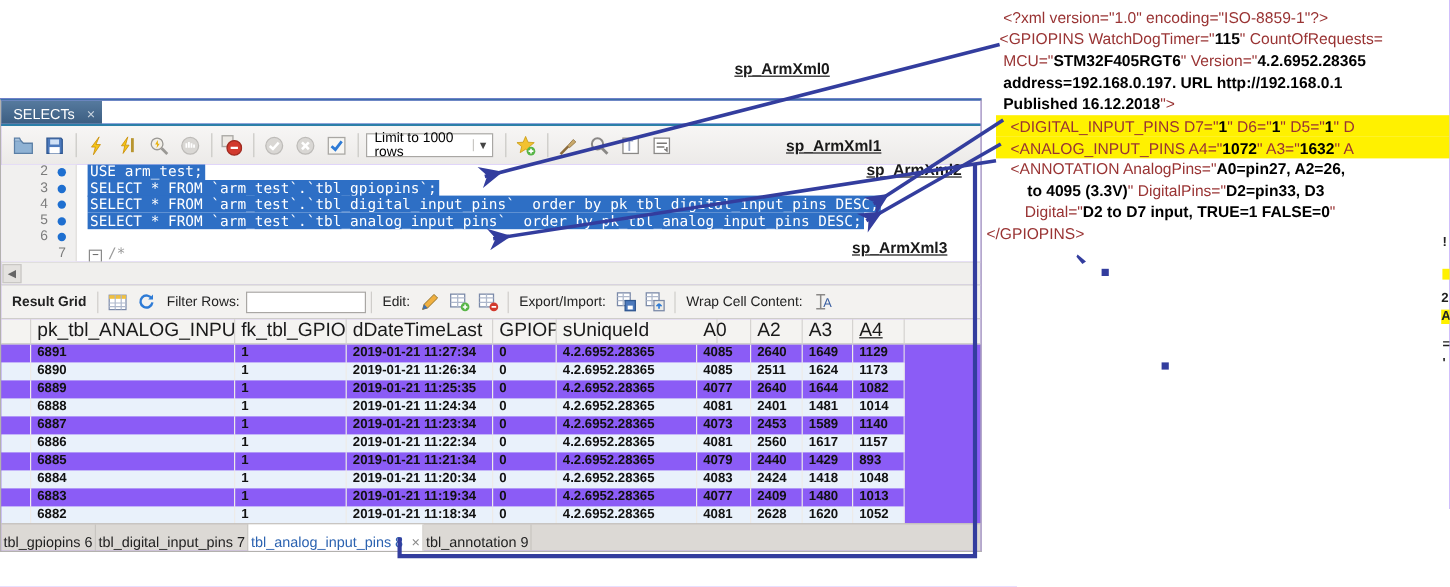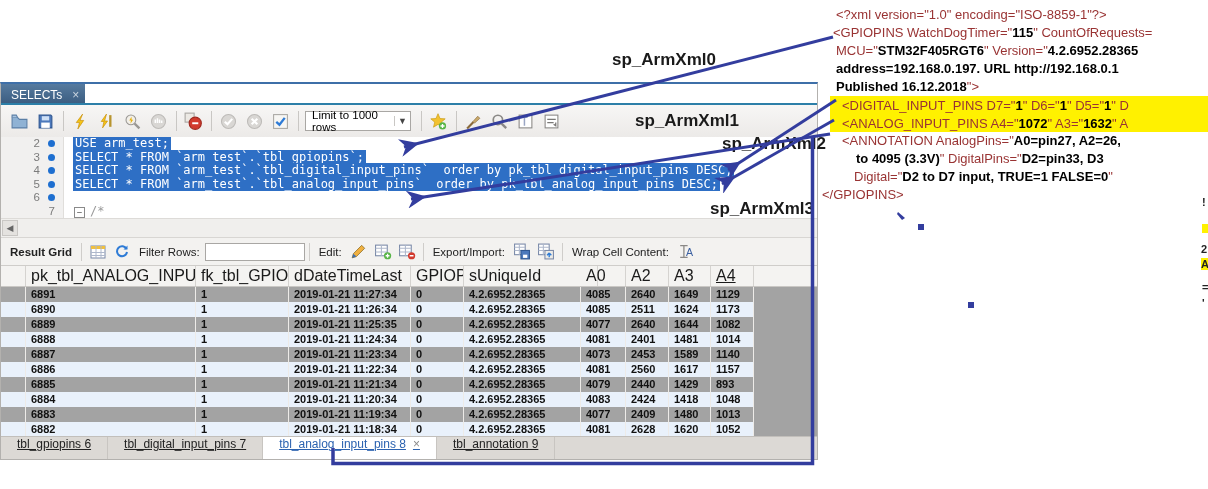--- a/index.html
+++ b/index.html
@@ -1,20 +1,20 @@
 <!DOCTYPE html>
 <html><head>
 <meta charset="utf-8">
 <style>
   html,body{margin:0;padding:0;}
   body{position:relative;width:1208px;height:489px;overflow:hidden;background:#fff;
        font-family:"Liberation Sans",sans-serif;-webkit-font-smoothing:antialiased;}
 
   
-  .wb{position:absolute;left:0;top:82px;width:818px;height:378px;background:#a3a3a3;
+  .wb{position:absolute;left:0;top:82px;width:818px;height:378px;background:#8b5cf6;
       border:1px solid #B3B1AE;border-top:2px solid #3E6FA8;box-sizing:border-box;}
 
   
   .tabbar{height:19px;background:#fff;display:flex;}
   .edtab{background:linear-gradient(#567A9E,#3C5E82);color:#fff;font-size:12px;
          padding:2px 6px 0 10px;display:flex;gap:10px;align-items:center;height:19px;box-sizing:border-box;}
   .edtab .x{color:#C9D4DF;font-size:12px;line-height:12px;}
 
   
   .tbar{height:34px;background:linear-gradient(#F7F6F5,#ECEAE8);border-top:2px solid #2C7FA8;
@@ -64,33 +64,33 @@
   .w0{width:25px;} .w1{width:170px;} .w2{width:93px;} .w3{width:122px;} .w4{width:53px;}
   .w5{width:117px;} .w6{width:45px;} .w7{width:43px;} .w8{width:42px;} .w9{width:43px;}
   .ghead .c0{left:0;width:25px;} .ghead .c1{left:25px;width:170px;} .ghead .c2{left:195px;width:93px;}
   .ghead .c3{left:288px;width:122px;} .ghead .c4{left:410px;width:53px;} .ghead .c5{left:463px;width:134px;}
   .ghead .c6{left:580px;width:45px;} .ghead .c7{left:625px;width:43px;} .ghead .c8{left:668px;width:42px;}
   .ghead .c9{left:710px;width:43px;text-decoration:underline;}
 
   
   .btabs{position:absolute;left:0;bottom:0;width:100%;height:23px;background:#DCD9D5;border-top:1px solid #C2BFBB;
          display:flex;align-items:stretch;font-size:12px;box-sizing:border-box;}
-  .btab{display:flex;align-items:flex-start;gap:7px;padding:0 16px;border-right:1px solid #C8C5C1;color:#222;text-decoration:underline;}
+  .btab{display:flex;align-items:flex-end;gap:7px;padding:0 2px;border-right:1px solid #C8C5C1;color:#222;}
   .btab.active{background:#fff;color:#2B62B0;}
   .btab .tclose{color:#8A8A8A;font-size:12px;}
 
   
   .xmlpane{position:absolute;left:820px;top:6px;width:388px;font-size:13px;line-height:18px;}
   .xline{white-space:nowrap;box-sizing:border-box;}
   .xline.hl{background:#FFF100;margin-left:10px;padding-top:1px;height:18px;}
   .xline .m{color:#993333;}
   .xline .b{color:#000;font-weight:bold;}
 
   
-  .splabel{position:absolute;font-size:17px;font-weight:bold;color:#1a1a1a;white-space:nowrap;}
+  .splabel{position:absolute;font-size:13px;font-weight:bold;color:#1a1a1a;white-space:nowrap;text-decoration:underline;}
 
   
   .frag{position:absolute;font-size:11px;font-weight:bold;color:#222;}
   .fragyellow{position:absolute;width:7px;height:9px;background:#FFF100;}
 
   
   .overlay{position:absolute;left:0;top:0;width:1208px;height:489px;pointer-events:none;z-index:60;}
 </style>
 </head>
 <body>
@@ -201,21 +201,21 @@
           <rect x="2" y="2" width="12" height="12" fill="#fff" stroke="#8A8886"></rect>
           <path d="M7 4v8M7 4h3" stroke="#9AA6C4" stroke-width="1.4" fill="none"></path>
         </svg>
       </span>
     <span class="ic">
         <svg width="17" height="17" viewBox="0 0 16 16">
           <rect x="2" y="2" width="12" height="12" fill="#fff" stroke="#8A8886"></rect>
           <path d="M4 6h8M4 9h6m2 0v3l-2-1.5" stroke="#7A7876" stroke-width="1.2" fill="none"></path>
         </svg>
       </span>
-    <span class="splabel" style="position:static;margin-left:68px;">sp_ArmXml1</span>
+    <span class="splabel" style="position:static;margin-left:88px;">sp_ArmXml1</span>
   </div>
 
   <div class="editor">
     <div class="gutterbg"></div>
     <div id="sql-lines">
         <div class="sql-line"><div class="ln"><span class="num">2</span><span class="dot"></span></div><span class="code"><span class="sel">USE arm_test;</span></span></div>
         <div class="sql-line"><div class="ln"><span class="num">3</span><span class="dot"></span></div><span class="code"><span class="sel">SELECT * FROM `arm_test`.`tbl_gpiopins`;</span></span></div>
         <div class="sql-line"><div class="ln"><span class="num">4</span><span class="dot"></span></div><span class="code"><span class="sel">SELECT * FROM `arm_test`.`tbl_digital_input_pins`  order by pk_tbl_digital_input_pins DESC;</span></span></div>
         <div class="sql-line"><div class="ln"><span class="num">5</span><span class="dot"></span></div><span class="code"><span class="sel">SELECT * FROM `arm_test`.`tbl_analog_input_pins`  order by pk_tbl_analog_input_pins DESC;</span></span></div>
         <div class="sql-line"><div class="ln"><span class="num">6</span><span class="dot"></span></div></div>

